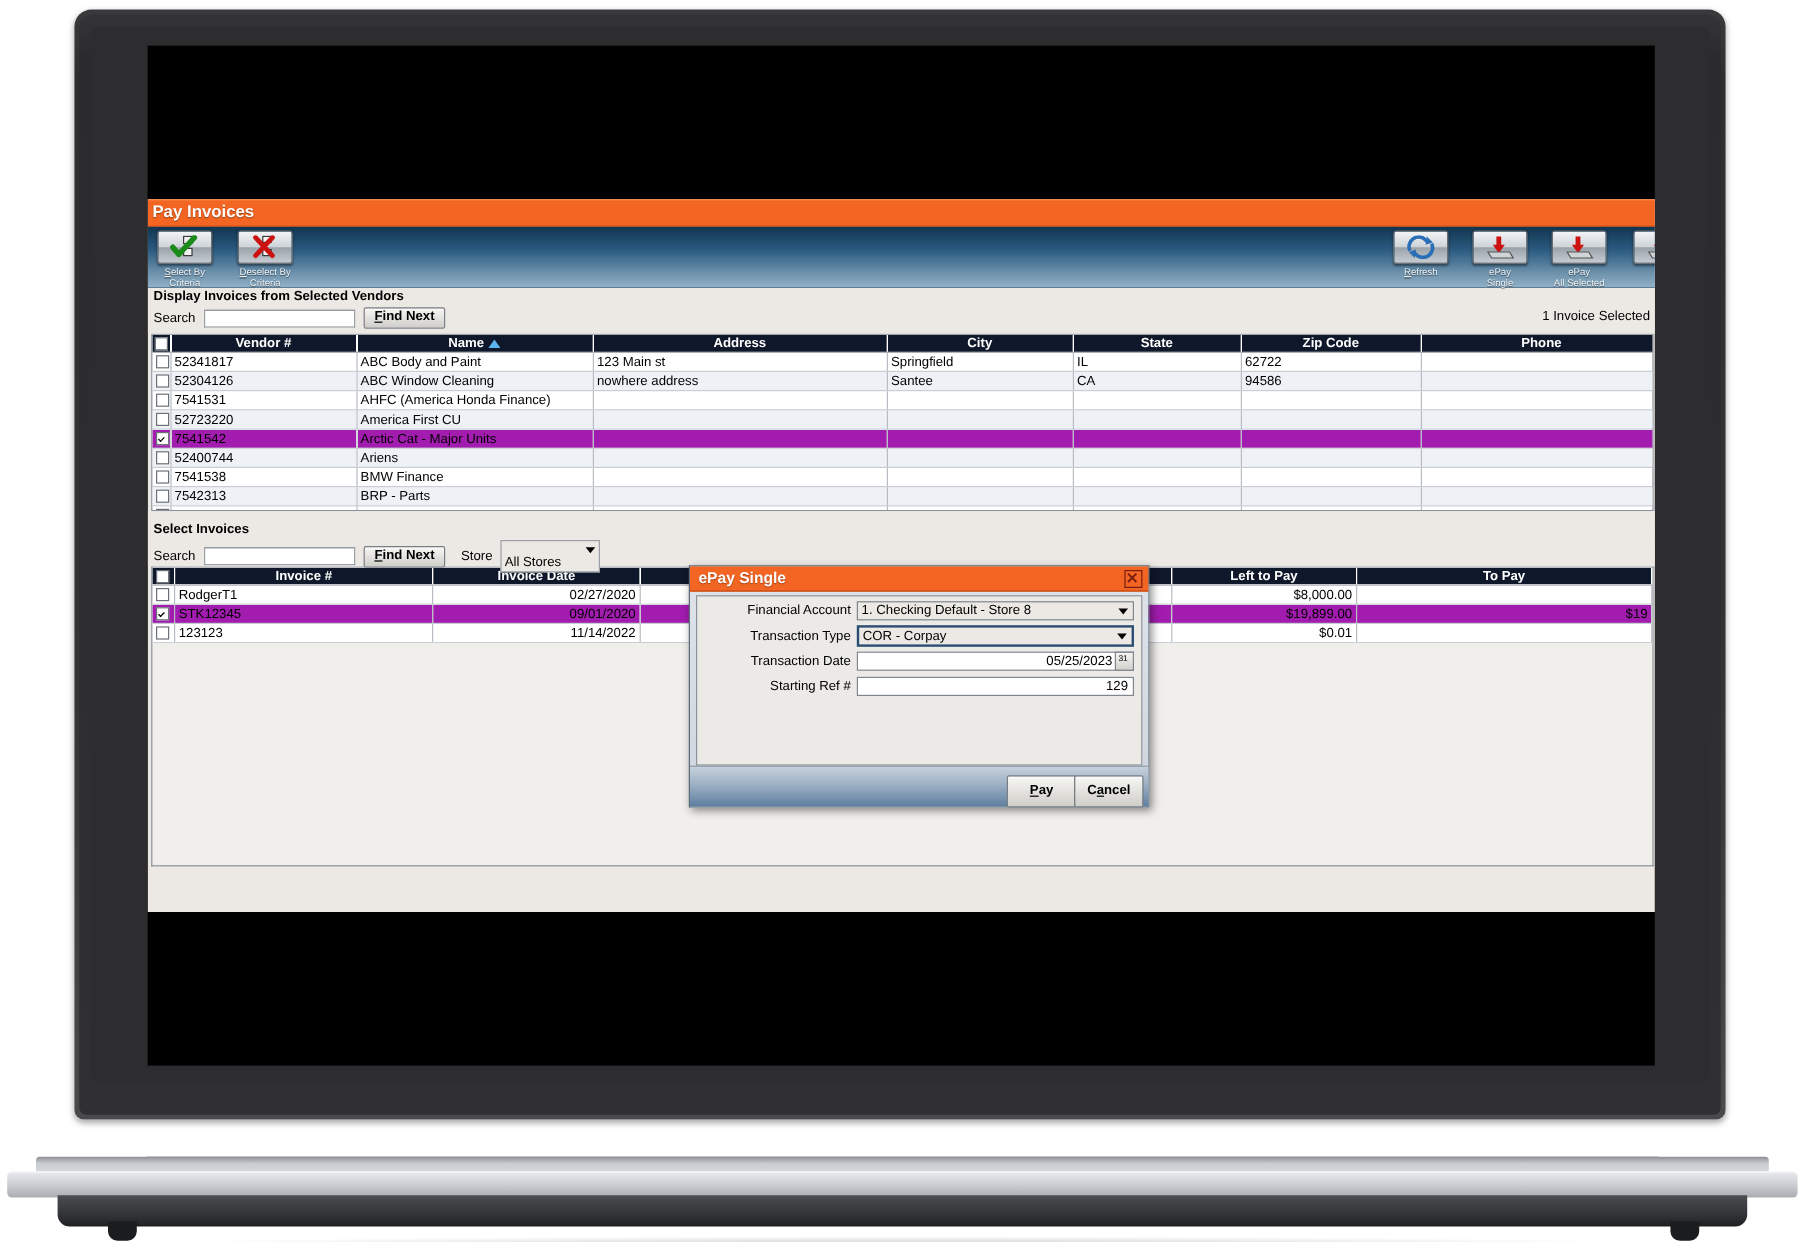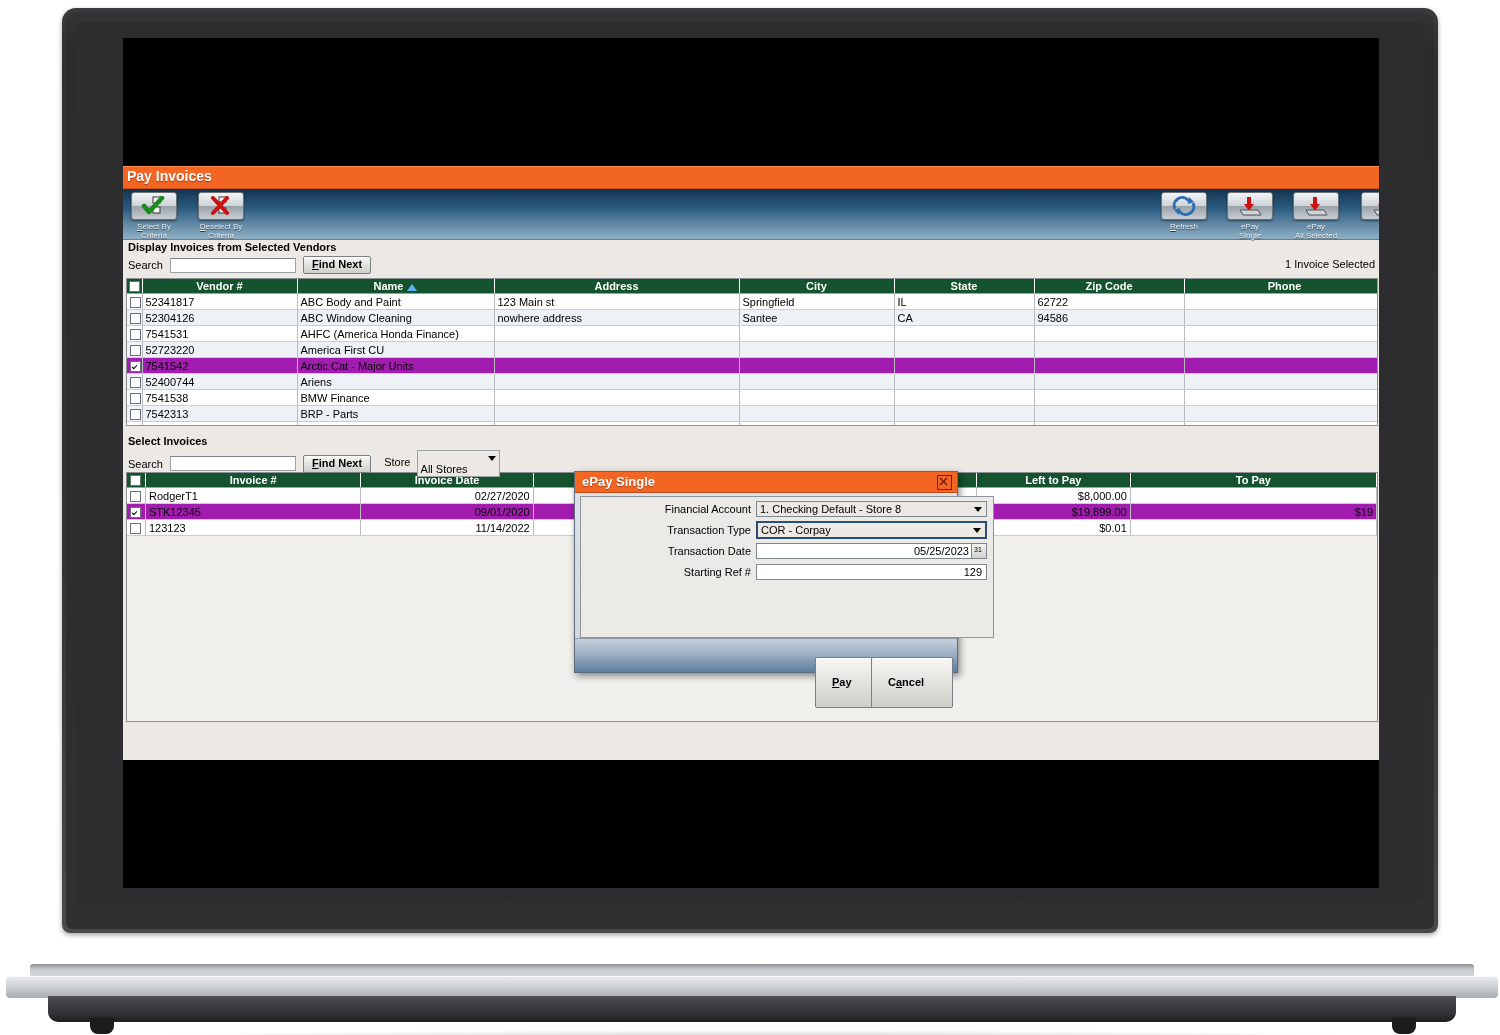--- a/index.html
+++ b/index.html
@@ -74,21 +74,21 @@
   .store-wrap{display:inline-block;vertical-align:middle;margin-left:10px;font-size:11px;}
   .store-sel{display:inline-block;vertical-align:middle;height:14px;line-height:14px;padding:11px 16px 0 3px;
       margin-left:3px;border:1px solid #9aa0a6;background:#ece9e4;position:relative;min-width:62px;cursor:default;}
   .store-sel .caret{position:absolute;right:3px;top:5px;width:0;height:0;
       border-left:4px solid transparent;border-right:4px solid transparent;border-top:5px solid #000;}
   .selcount{position:absolute;right:6px;top:3px;font-size:11px;}
 
   
   .grid-wrap{margin:0 3px;border:1px solid #8b9097;background:#fff;overflow:hidden;}
   table.grid{border-collapse:collapse;width:100%;table-layout:fixed;font-size:11px;}
-  table.grid th{background:#14532d;color:#fff;font-size:11px;font-weight:bold;height:14px;
+  table.grid th{background:#0f172a;color:#fff;font-size:11px;font-weight:bold;height:14px;
       border-right:1px solid #fff;border-bottom:1px solid #9aa0a6;padding:0 2px;text-align:center;
       white-space:nowrap;overflow:hidden;}
   table.grid td{height:15px;border-right:1px solid #b7bcc2;border-bottom:1px solid #c9ced3;
       padding:0 3px;white-space:nowrap;overflow:hidden;font-size:11px;}
   tr.alt td{background:#eef1f6;}
   tr.sel td{background:#a21caf;}
   td.num{text-align:right;}
   th.cb,td.cb{width:15px;padding:0;text-align:center;border-right:1px solid #b7bcc2;}
   .chk{display:inline-block;width:9px;height:9px;border:1px solid #6b7177;background:#fff;position:relative;
       vertical-align:middle;cursor:default;}
@@ -104,36 +104,36 @@
   .overlay-modal{position:absolute;left:451px;top:305px;width:382px;height:200px;
       background:linear-gradient(180deg,#dfe4ea 0%,#cdd5de 100%);
       border:1px solid #5d6b7a;box-shadow:2px 3px 7px rgba(0,0,0,.45);}
   .m-title{height:20px;background:#f26522;position:relative;border-bottom:1px solid #c44a13;}
   .m-title .t{position:absolute;left:7px;top:2px;color:#fff;font-weight:bold;font-size:13px;
       text-shadow:0 1px 1px rgba(0,0,0,.35);}
   .m-close{position:absolute;right:5px;top:3px;width:13px;height:13px;border:1px solid #7a1d10;
       background:#f26522;cursor:default;}
   .m-close svg{display:block;}
   .m-body{position:absolute;left:5px;top:24px;width:370px;height:140px;background:#eceae6;
-      border:1px solid #8d949b;padding-left:42px;}
+      border:1px solid #8d949b;}
   .frow{height:18px;margin:3px 6px 0 0;display:flex;align-items:center;}
   .frow .flbl{width:128px;text-align:right;padding-right:5px;font-size:11px;}
   .fctl{flex:1;height:14px;border:1px solid #7f868d;background:#fff;position:relative;font-size:11px;}
   .fctl.combo{background:#ece9e4;}
   .fctl .v{position:absolute;left:3px;top:0;line-height:14px;}
   .fctl .vr{position:absolute;right:4px;top:0;line-height:14px;}
   .fctl .caret{position:absolute;right:4px;top:5px;width:0;height:0;
       border-left:4px solid transparent;border-right:4px solid transparent;border-top:5px solid #000;}
   .fctl.combo.focus{border:2px solid #2b4f74;}
   .calbtn{position:absolute;right:-1px;top:-1px;width:14px;height:14px;border:1px solid #7f868d;
       background:linear-gradient(180deg,#f3f3f1,#d2d1cc);cursor:default;}
   .calbtn span{position:absolute;left:2px;top:1px;font-size:7px;line-height:9px;}
   .m-foot{position:absolute;left:0;bottom:0;width:100%;height:33px;
       background:linear-gradient(180deg,#c6d1dc 0%,#9db0c4 45%,#5d7f9f 100%);border-top:1px solid #8d9aa8;}
-  .m-foot .btn{position:absolute;top:18px;height:17px;line-height:16px;width:48px;padding:16px;}
+  .m-foot .btn{position:absolute;top:7px;height:17px;line-height:16px;width:48px;padding:4px;text-align:center;}
   .m-foot .btn.pay{right:60px;}
   .m-foot .btn.cancel{right:4px;}
 </style>
 </head>
 <body>
 
 <div id="laptop">
   <div class="lid"></div>
   <div class="lid-inner"></div>
   <div class="bezel">

